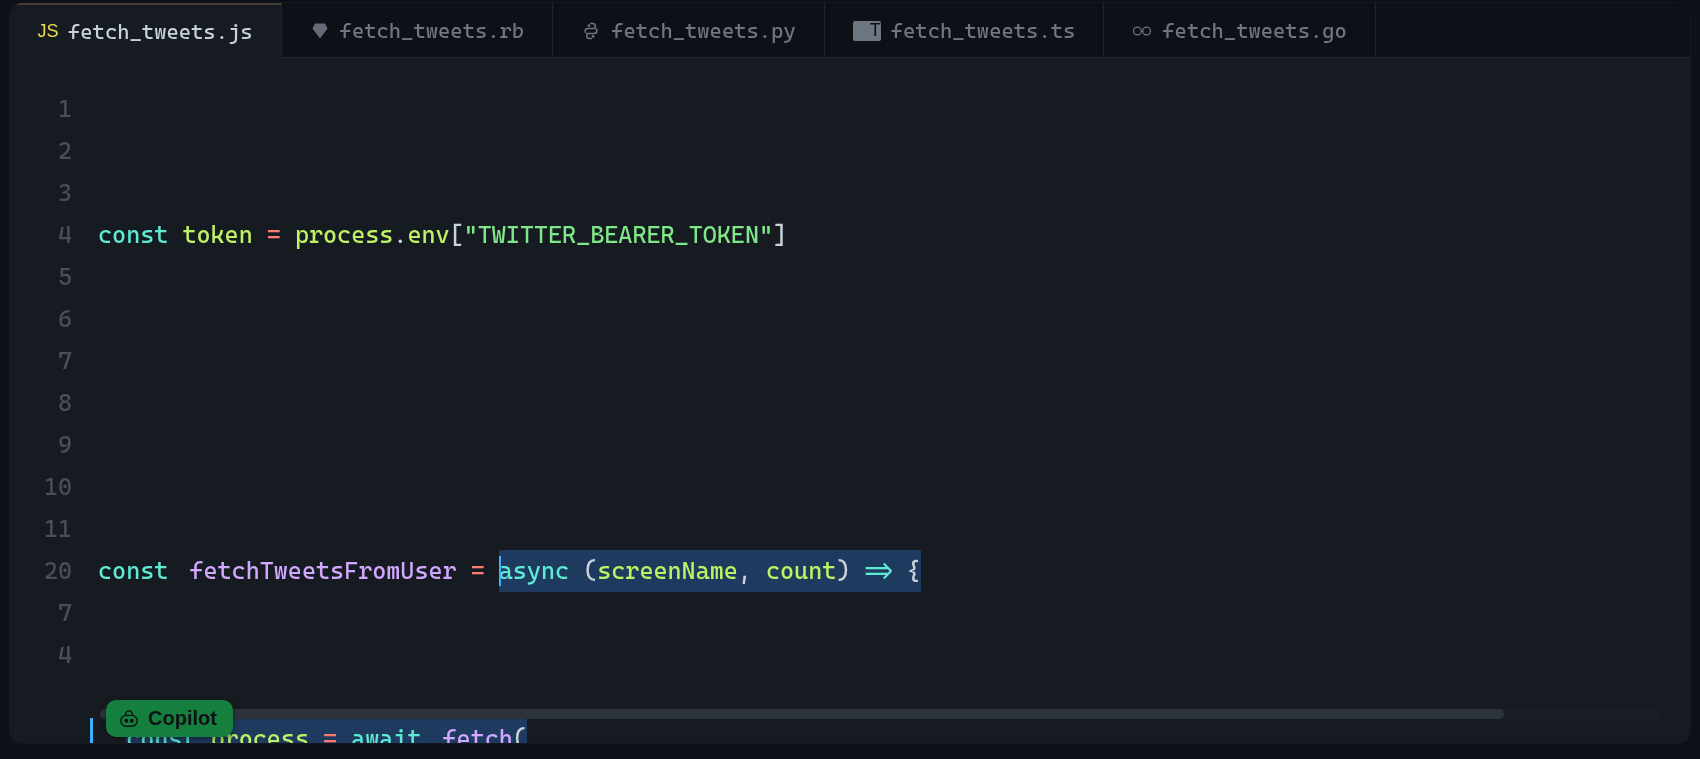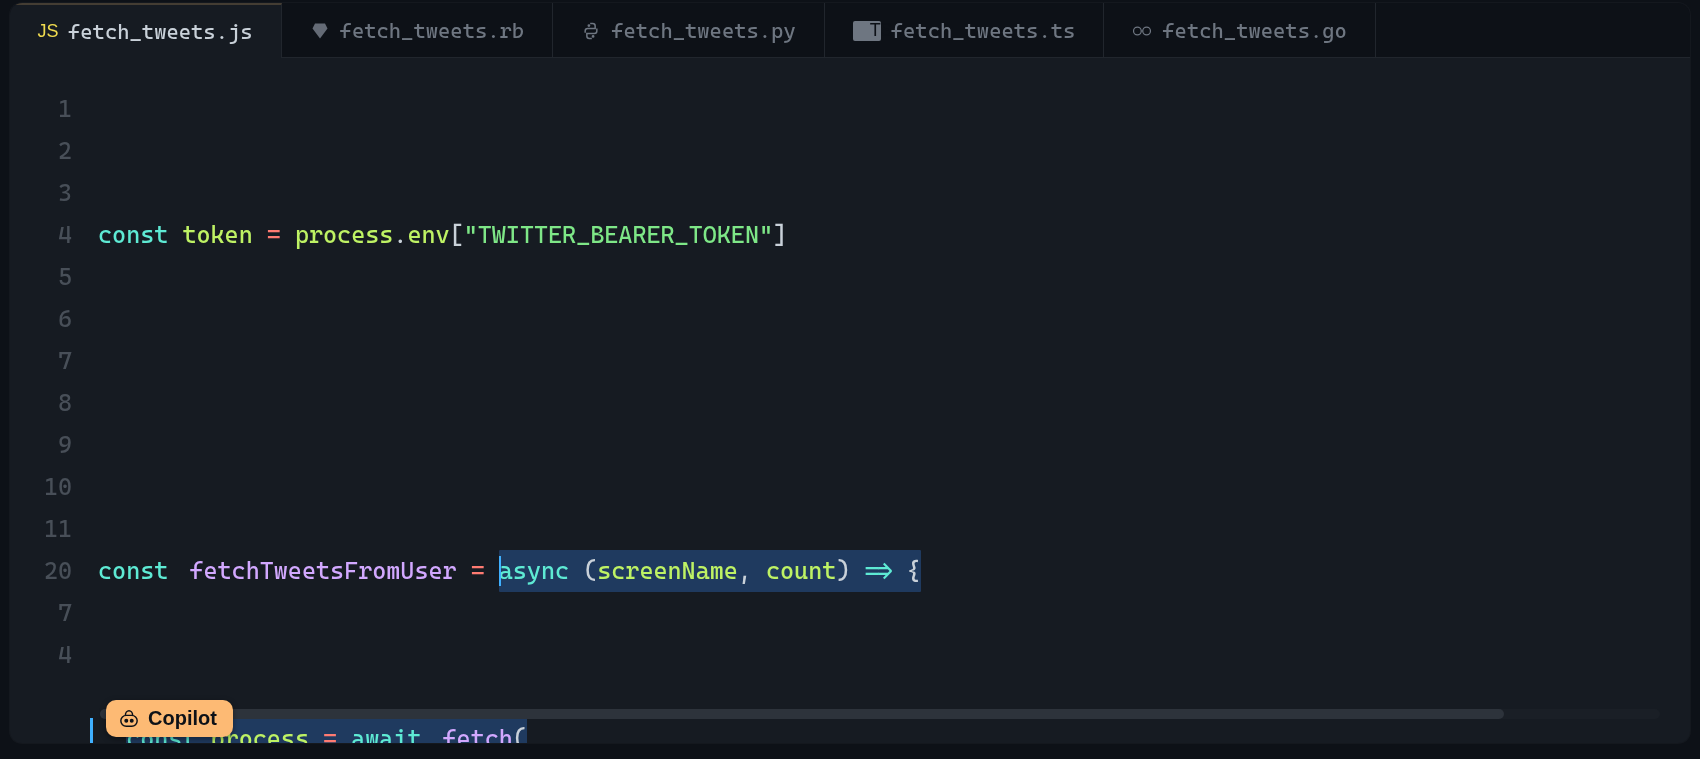--- a/index.html
+++ b/index.html
@@ -104,21 +104,21 @@
   .ident{ color: #bef264; }
   .func { color: #d2a8ff; margin-left: 7px; }
   .punc { color: #c9d1d9; }
   .op   { color: #ff7b72; }
   .green{ color: #7ee787; }
 
   .copilot-badge {
     position: absolute;
     left: 96px;
     bottom: 6px;
-    background: #fdba74;
+    background: #15803d;
     color: #0d1117;
     font-family: -apple-system, BlinkMacSystemFont, 'Segoe UI', sans-serif;
     font-weight: 600;
     font-size: 20px;
     padding: 7px 16px 7px 12px;
     border-radius: 10px;
     display: flex;
     align-items: center;
     gap: 8px;
     box-shadow: 0 2px 6px rgba(0,0,0,0.4);

